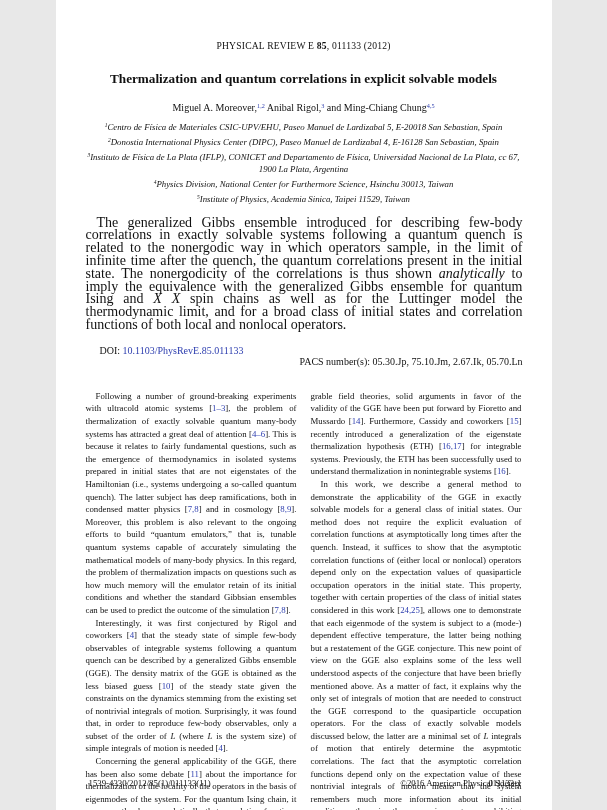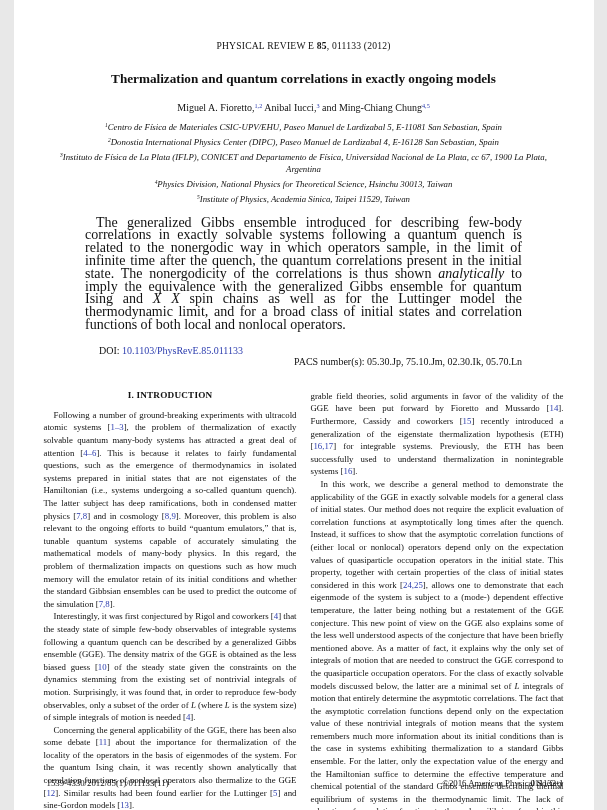--- a/index.html
+++ b/index.html
@@ -4,21 +4,21 @@
 <style>
   :root{
     --link:#2b3cae;
     --text:#111111;
     --background:#ffffff;
   }
   *{margin:0;padding:0;box-sizing:border-box;}
   html,body{background:#e8e8e8;}
   .page{
     position:relative;
-    width:580px;height:810px;
+    width:496px;height:810px;
     margin:0 auto;
     background:var(--background);
     color:var(--text);
     font-family:"Liberation Serif","DejaVu Serif",serif;
     padding:40px 30px 0 30px;
     overflow:hidden;
   }
   .journal-header{
     text-align:center;
     font-size:9.6px;
@@ -106,43 +106,42 @@
   }
   .footer-right{margin-left:auto;}
 </style>
 </head>
 <body>
 
 <div class="page">
 
   <div class="journal-header"><span class="seg">PHYSICAL REVIEW E </span><span class="seg-b">85</span><span class="seg">, 011133 (2012)</span></div>
 
-  <h1 class="paper-title">Thermalization and quantum correlations in exactly ongoing models</h1>
+  <h1 class="paper-title">Thermalization and quantum correlations in explicit solvable models</h1>
 
-  <div class="author-line"><span class="seg">Miguel A. Fioretto,</span><span class="seg-supcite">1,2</span><span class="seg"> Anibal Iucci,</span><span class="seg-supcite">3</span><span class="seg"> and Ming-Chiang Chung</span><span class="seg-supcite">4,5</span></div>
+  <div class="author-line"><span class="seg">Miguel A. Moreover,</span><span class="seg-supcite">1,2</span><span class="seg"> Anibal Rigol,</span><span class="seg-supcite">3</span><span class="seg"> and Ming-Chiang Chung</span><span class="seg-supcite">4,5</span></div>
 
   <ul class="affiliation-list">
-    <li class="affiliation"><span class="seg-sup">1</span><span class="seg">Centro de Física de Materiales CSIC-UPV/EHU, Paseo Manuel de Lardizabal 5, E-11081 San Sebastian, Spain</span></li>
+    <li class="affiliation"><span class="seg-sup">1</span><span class="seg">Centro de Física de Materiales CSIC-UPV/EHU, Paseo Manuel de Lardizabal 5, E-20018 San Sebastian, Spain</span></li>
     <li class="affiliation"><span class="seg-sup">2</span><span class="seg">Donostia International Physics Center (DIPC), Paseo Manuel de Lardizabal 4, E-16128 San Sebastian, Spain</span></li>
     <li class="affiliation"><span class="seg-sup">3</span><span class="seg">Instituto de Física de La Plata (IFLP), CONICET and Departamento de Física, Universidad Nacional de La Plata, cc 67, 1900 La Plata, Argentina</span></li>
-    <li class="affiliation"><span class="seg-sup">4</span><span class="seg">Physics Division, National Physics for Theoretical Science, Hsinchu 30013, Taiwan</span></li>
+    <li class="affiliation"><span class="seg-sup">4</span><span class="seg">Physics Division, National Center for Furthermore Science, Hsinchu 30013, Taiwan</span></li>
     <li class="affiliation"><span class="seg-sup">5</span><span class="seg">Institute of Physics, Academia Sinica, Taipei 11529, Taiwan</span></li>
   </ul>
 
 
   <div class="abstract"><span class="seg">The generalized Gibbs ensemble introduced for describing few-body correlations in exactly solvable systems following a quantum quench is related to the nonergodic way in which operators sample, in the limit of infinite time after the quench, the quantum correlations present in the initial state. The nonergodicity of the correlations is thus shown </span><span class="seg-i">analytically</span><span class="seg"> to imply the equivalence with the generalized Gibbs ensemble for quantum Ising and </span><span class="seg-i">X X</span><span class="seg"> spin chains as well as for the Luttinger model the thermodynamic limit, and for a broad class of initial states and correlation functions of both local and nonlocal operators.</span></div>
 
   <div class="doi-row">
     <span class="doi"><span class="seg">DOI: </span><span class="seg-cite">10.1103/PhysRevE.85.011133</span></span>
-    <span class="pacs">PACS number(s): 05.30.Jp, 75.10.Jm, 02.30.Ik, 05.70.Ln</span>
+    <span class="pacs">PACS number(s): 05.30.Jp, 75.10.Jm, 2.67.Ik, 05.70.Ln</span>
   </div>
 
   <div class="columns">
     <div class="col">
-      <div class="section-heading">I. INTRODUCTION</div>
       <p class="indent"><span class="seg">Following a number of ground-breaking experiments with ultracold atomic systems [</span><span class="seg-cite">1–3</span><span class="seg">], the problem of thermalization of exactly solvable quantum many-body systems has attracted a great deal of attention [</span><span class="seg-cite">4–6</span><span class="seg">]. This is because it relates to fairly fundamental questions, such as the emergence of thermodynamics in isolated systems prepared in initial states that are not eigenstates of the Hamiltonian (i.e., systems undergoing a so-called quantum quench). The latter subject has deep ramifications, both in condensed matter physics [</span><span class="seg-cite">7,8</span><span class="seg">] and in cosmology [</span><span class="seg-cite">8,9</span><span class="seg">]. Moreover, this problem is also relevant to the ongoing efforts to build “quantum emulators,” that is, tunable quantum systems capable of accurately simulating the mathematical models of many-body physics. In this regard, the problem of thermalization impacts on questions such as how much memory will the emulator retain of its initial conditions and whether the standard Gibbsian ensembles can be used to predict the outcome of the simulation [</span><span class="seg-cite">7,8</span><span class="seg">].</span></p>
       <p class="indent"><span class="seg">Interestingly, it was first conjectured by Rigol and coworkers [</span><span class="seg-cite">4</span><span class="seg">] that the steady state of simple few-body observables of integrable systems following a quantum quench can be described by a generalized Gibbs ensemble (GGE). The density matrix of the GGE is obtained as the less biased guess [</span><span class="seg-cite">10</span><span class="seg">] of the steady state given the constraints on the dynamics stemming from the existing set of nontrivial integrals of motion. Surprisingly, it was found that, in order to reproduce few-body observables, only a subset of the order of </span><span class="seg-i">L</span><span class="seg"> (where </span><span class="seg-i">L</span><span class="seg"> is the system size) of simple integrals of motion is needed [</span><span class="seg-cite">4</span><span class="seg">].</span></p>
       <p class="indent"><span class="seg">Concerning the general applicability of the GGE, there has been also some debate [</span><span class="seg-cite">11</span><span class="seg">] about the importance for thermalization of the locality of the operators in the basis of eigenmodes of the system. For the quantum Ising chain, it was recently shown analytically that correlation functions of nonlocal operators also thermalize to the GGE [</span><span class="seg-cite">12</span><span class="seg">]. Similar results had been found earlier for the Luttinger [</span><span class="seg-cite">5</span><span class="seg">] and sine-Gordon models [</span><span class="seg-cite">13</span><span class="seg">].</span></p>
     </div>
     <div class="col">
       <p><span class="seg">grable field theories, solid arguments in favor of the validity of the GGE have been put forward by Fioretto and Mussardo [</span><span class="seg-cite">14</span><span class="seg">]. Furthermore, Cassidy and coworkers [</span><span class="seg-cite">15</span><span class="seg">] recently introduced a generalization of the eigenstate thermalization hypothesis (ETH) [</span><span class="seg-cite">16,17</span><span class="seg">] for integrable systems. Previously, the ETH has been successfully used to understand thermalization in nonintegrable systems [</span><span class="seg-cite">16</span><span class="seg">].</span></p>
       <p class="indent"><span class="seg">In this work, we describe a general method to demonstrate the applicability of the GGE in exactly solvable models for a general class of initial states. Our method does not require the explicit evaluation of correlation functions at asymptotically long times after the quench. Instead, it suffices to show that the asymptotic correlation functions of (either local or nonlocal) operators depend only on the expectation values of quasiparticle occupation operators in the initial state. This property, together with certain properties of the class of initial states considered in this work [</span><span class="seg-cite">24,25</span><span class="seg">], allows one to demonstrate that each eigenmode of the system is subject to a (mode-) dependent effective temperature, the latter being nothing but a restatement of the GGE conjecture. This new point of view on the GGE also explains some of the less well understood aspects of the conjecture that have been briefly mentioned above. As a matter of fact, it explains why the only set of integrals of motion that are needed to construct the GGE correspond to the quasiparticle occupation operators. For the class of exactly solvable models discussed below, the latter are a minimal set of </span><span class="seg-i">L</span><span class="seg"> integrals of motion that entirely determine the asypmtotic correlations. The fact that the asymptotic correlation functions depend only on the expectation value of these nontrivial integrals of motion means that the system remembers much more information about its initial conditions than is the case in systems exhibiting thermalization to a standard Gibbs ensemble. For the latter, only the expectation value of the energy and the Hamiltonian suffice to determine the effective temperature and chemical potential of the standard Gibbs ensemble describing thermal equilibrium of systems in the thermodynamic limit. The lack of relaxation of correlation functions to thermal equilibrium found in this work bears a strong resemblance with the nonergodicity of the magnetization in the </span><span class="seg-i">X Y</span><span class="seg"> model discussed</span></p>
     </div>
   </div>
 

